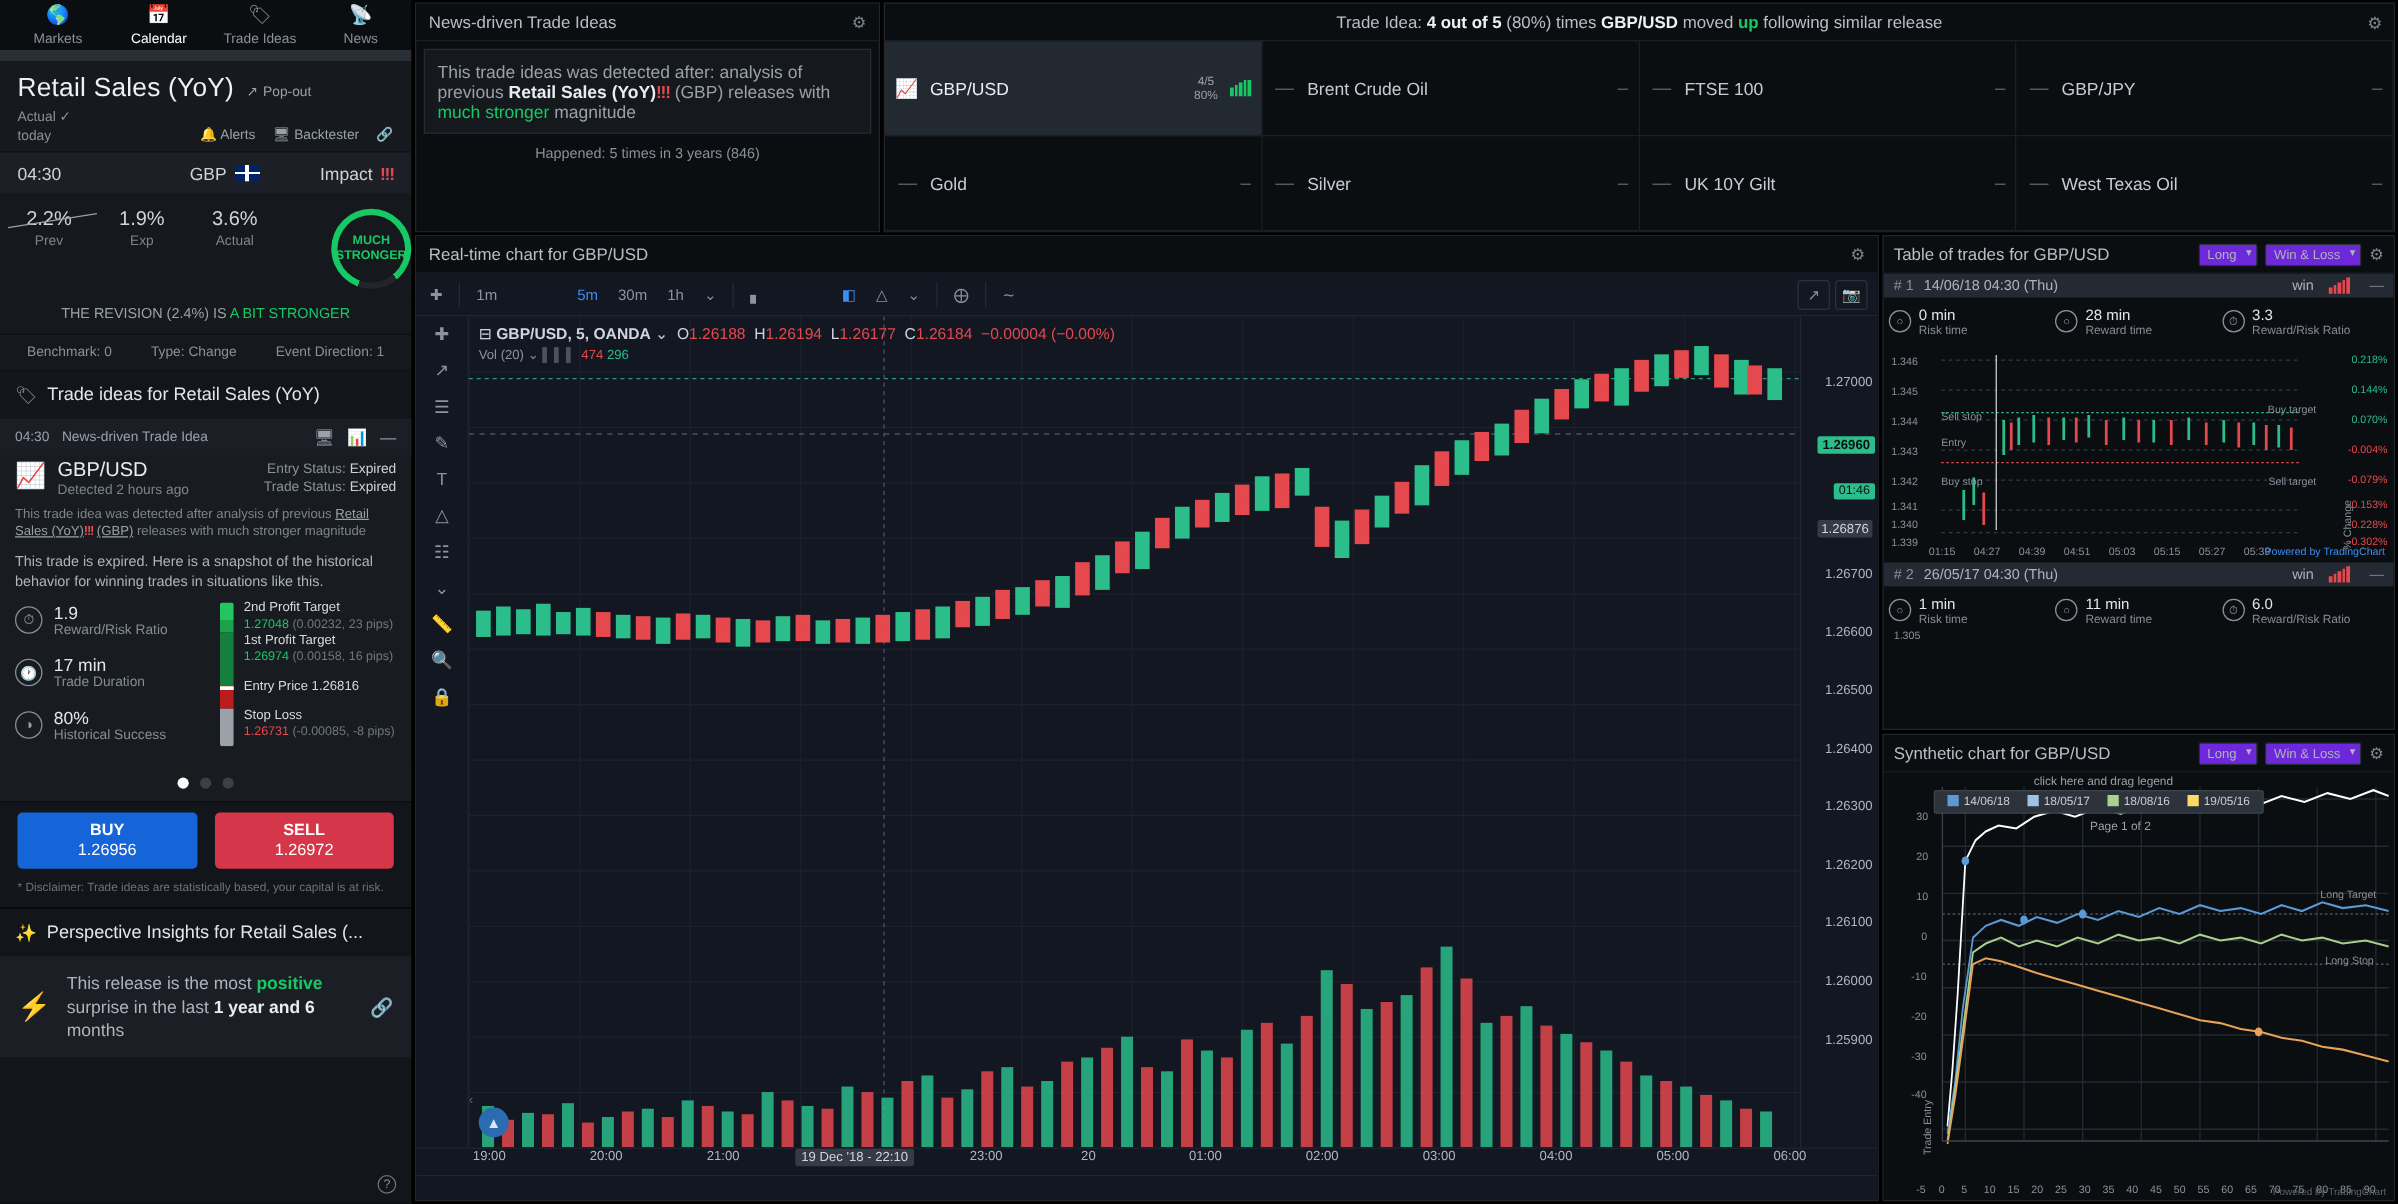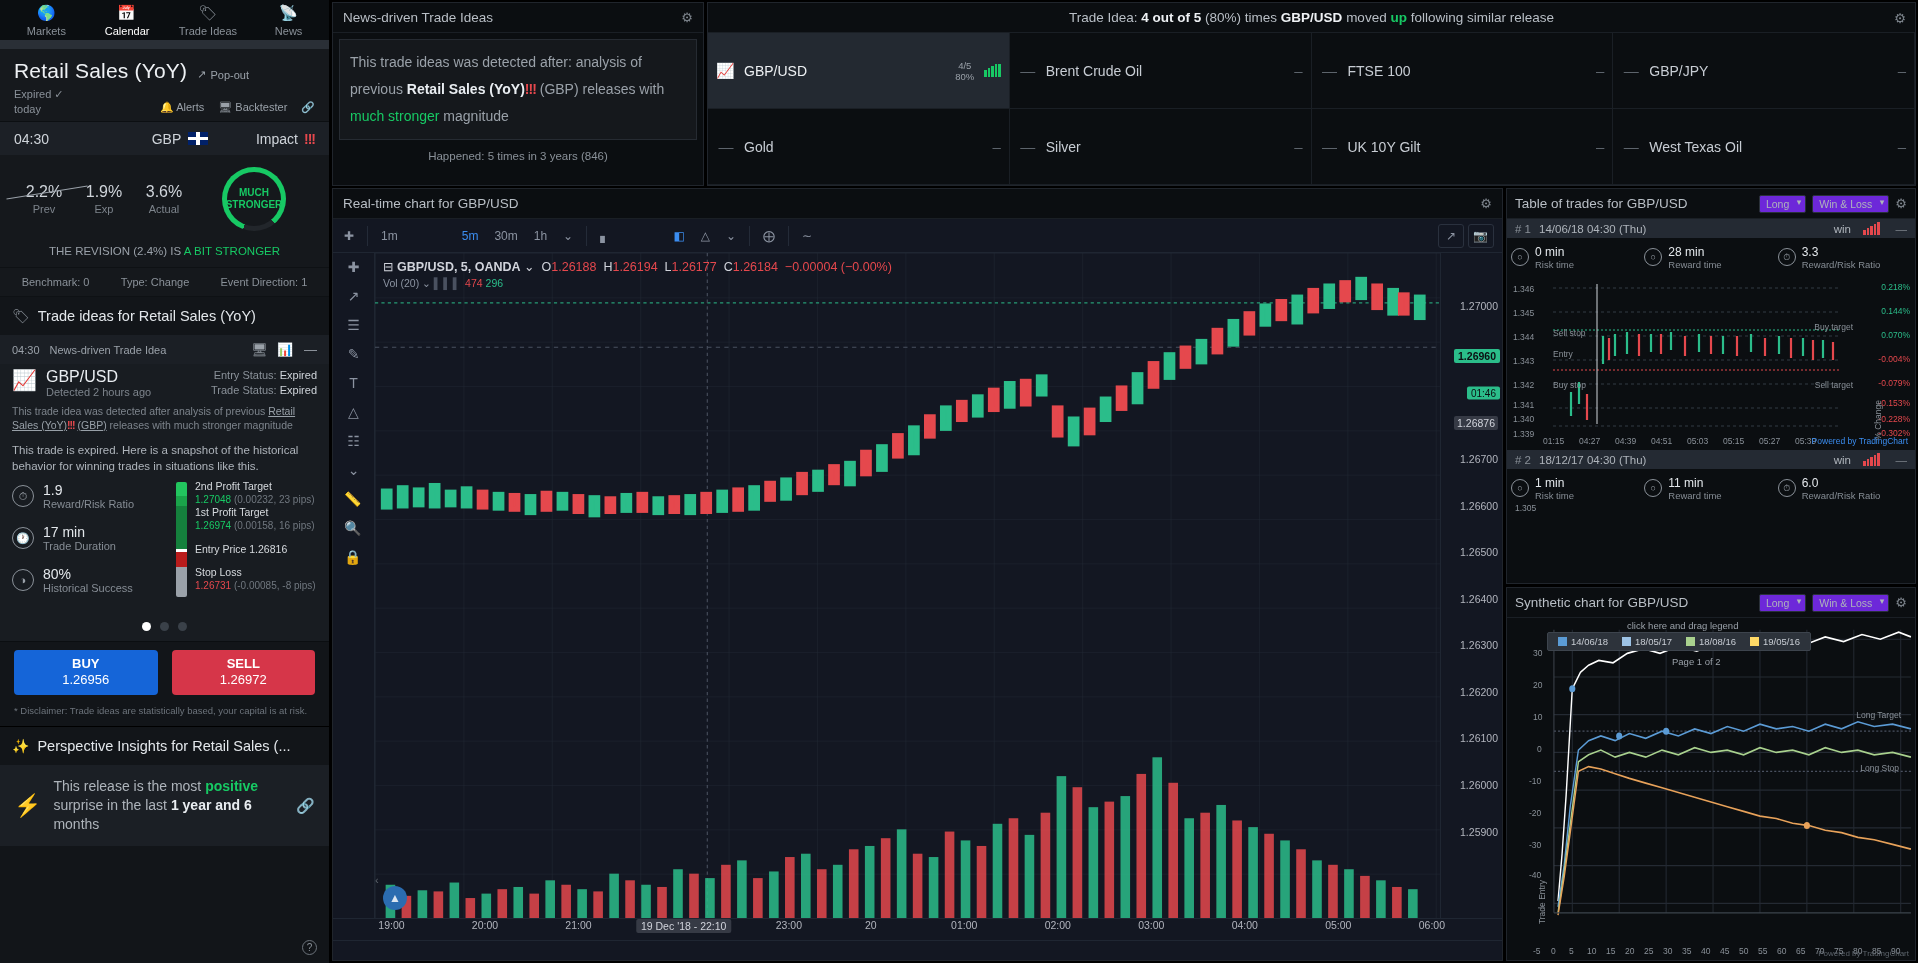--- a/index.html
+++ b/index.html
@@ -34,21 +34,21 @@
   .tline .tcur{ flex:1; text-align:center; font-size:14px; color:#cfd4da; display:flex; align-items:center; justify-content:center; gap:7px;}
   .flaguk{ width:20px; height:13px; display:inline-block; background:
       linear-gradient(to bottom, transparent 42%, #fff 42%, #fff 58%, transparent 58%),
       linear-gradient(to right, transparent 42%, #fff 42%, #fff 58%, transparent 58%),
       linear-gradient(to bottom, transparent 45%, #C8102E 45%, #C8102E 55%, transparent 55%),
       linear-gradient(to right, transparent 45%, #C8102E 45%, #C8102E 55%, transparent 55%),
       #012169;}
   .tline .timpact{ font-size:14px; color:#cfd4da; display:flex; align-items:center; gap:6px;}
   .bangs{ color:#e5484d; font-weight:bold; letter-spacing:-1px;}
 
-  .vals{ background:#15181c; padding:12px 0 8px 14px; display:flex; align-items:center;}
+  .vals{ background:#15181c; padding:12px 0 8px 14px; display:flex; align-items:flex-start;gap:24px;}
   .valcol{ width:60px; text-align:center; position:relative;}
   .valnum{ font-size:16px; color:#cfd4da;}
   .valnum.strike{ position:relative;}
   .valnum.strike:after{ content:""; position:absolute; left:-8px; right:-14px; top:50%;
      height:1px; background:#9aa1a9; transform:rotate(-9deg); }
   .vallab{ font-size:11px; color:#7d848c; margin-top:2px;}
   .donutwrap{ margin-left:28px; width:64px; height:64px; position:relative;}
   .donut{ width:64px; height:64px; border-radius:50%;
      background:conic-gradient(from 200deg,#17c964 0deg 300deg,#22262b 300deg 360deg); }
   .donut:after{ content:""; position:absolute; inset:5px; border-radius:50%; background:#15181c;}
@@ -121,21 +121,21 @@
   .rightwrap{ flex:1; display:flex; flex-direction:column; background:#000;}
   .toprow{ height:186px; display:flex; background:#000; padding:2px 2px 0 2px; gap:3px;}
 
   .panel{ background:#0b0e11; border:1px solid #20252c; display:flex; flex-direction:column;}
   .panel-head{ height:30px; background:#0b0e11; display:flex; align-items:center; padding:0 10px;
      font-size:13.5px; color:#b9bfc6; border-bottom:1px solid #1a1f25;}
   .panel-head .gear{ margin-left:auto; color:#7d848c; cursor:pointer; font-size:13px;}
 
   .newspanel{ width:372px;}
   .newsbody{ flex:1; display:flex; flex-direction:column; padding:6px;}
-  .newsbox{ background:#15181c; border:1px solid #262b32; padding:9px 10px; font-size:14px; line-height:27px; color:#9aa1a9;}
+  .newsbox{ background:#15181c; border:1px solid #262b32; padding:9px 10px; font-size:14px; line-height:16px; color:#9aa1a9;}
   .newsbox b{ color:#e9edf1; font-weight:bold;}
   .newsbox .mg{ color:#17c964;}
   .happened{ text-align:center; font-size:11.5px; color:#8a9199; padding:10px 0 6px 0;}
 
   .idepanel{ flex:1;}
   .ide-head{ height:30px; display:flex; align-items:center; justify-content:center; font-size:13.5px; color:#b9bfc6; border-bottom:1px solid #1a1f25; position:relative;}
   .ide-head b{ color:#eef1f4; font-weight:bold;}
   .ide-head .up{ color:#17c964;}
   .ide-head .gear{ position:absolute; right:9px; color:#7d848c; cursor:pointer;}
   .grid{ flex:1; display:grid; grid-template-columns:repeat(4,1fr); grid-template-rows:1fr 1fr; }
@@ -249,21 +249,21 @@
     <div class="evt-header">
       <div class="evt-title-row">
         <div class="evt-title">Retail Sales (YoY)</div>
         <div class="popout">
           <span>↗</span>
           <span>Pop-out</span>
         </div>
       </div>
       <div class="evt-sub">
         <div class="evt-when">
-          <div>Expired ✓</div>
+          <div>Actual ✓</div>
           <div>today</div>
         </div>
         <div class="evt-actions">
           <span>🔔 <span>Alerts</span></span>
           <span>🖥 <span>Backtester</span></span>
           <span>🔗</span>
         </div>
       </div>
     </div>
 
@@ -888,21 +888,21 @@
               <span class="mc-lab" style="left:140px;bottom:-2px">04:51</span>
               <span class="mc-lab" style="left:176px;bottom:-2px">05:03</span>
               <span class="mc-lab" style="left:212px;bottom:-2px">05:15</span>
               <span class="mc-lab" style="left:248px;bottom:-2px">05:27</span>
               <span class="mc-lab" style="left:284px;bottom:-2px">05:39</span>
               <span class="mc-lab" style="right:3px;bottom:-2px;color:#3b8df0">Powered by TradingChart</span>
             </div>
 
             <div class="trow-head">
               <span class="n"># 2</span>
-              <span>18/12/17 04:30 (Thu)</span>
+              <span>26/05/17 04:30 (Thu)</span>
               <span class="w">win</span>
               <span class="bars">
                   <i style="height:5px;background:#e5484d"></i>
                   <i style="height:7px;background:#e5484d"></i>
                   <i style="height:9px;background:#e5484d"></i>
                   <i style="height:11px;background:#e5484d"></i>
                   <i style="height:13px;background:#e5484d"></i>
                 </span>
               <span class="x">—</span>
             </div>

